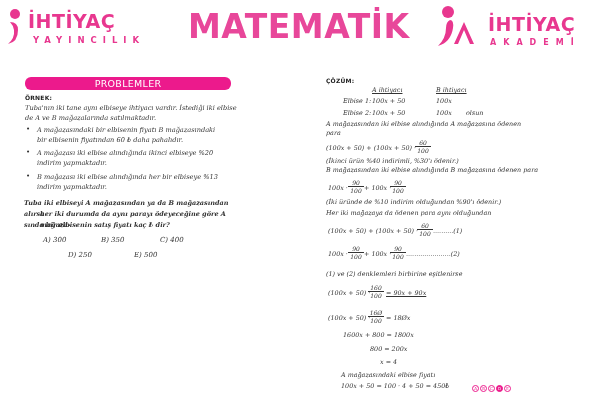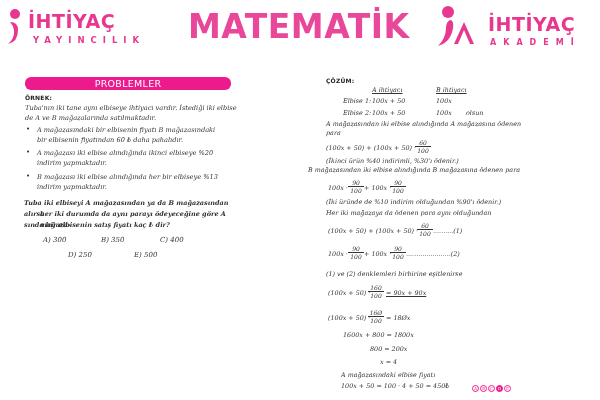--- a/index.html
+++ b/index.html
@@ -107,21 +107,21 @@
 <div class="s" style="left:326px; top:120px;">A mağazasından iki elbise alındığında A mağazasına ödenen</div>
 <div class="s" style="left:326px; top:129px;">para</div>
 
 <div class="s" style="left:326px; top:144px;">(100x + 50) + (100x + 50) ·</div>
 <div class="frac" style="left:415px; top:139px;">
     <span class="num">60</span>
     <span class="den">100</span>
   </div>
 
 <div class="s" style="left:326px; top:157px;">(İkinci ürün %40 indirimli, %30'ı ödenir.)</div>
-<div class="s" style="left:308px; top:166px;text-align:right;">B mağazasından iki elbise alındığında B mağazasına ödenen para</div>
+<div class="s" style="left:326px; top:166px;text-align:right;">B mağazasından iki elbise alındığında B mağazasına ödenen para</div>
 
 <div class="s" style="left:328px; top:184px;">100x ·</div>
 <div class="frac" style="left:348px; top:179px;">
     <span class="num">90</span>
     <span class="den">100</span>
   </div>
 <div class="s" style="left:364px; top:184px;">+ 100x ·</div>
 <div class="frac" style="left:390px; top:179px;">
     <span class="num">90</span>
     <span class="den">100</span>

